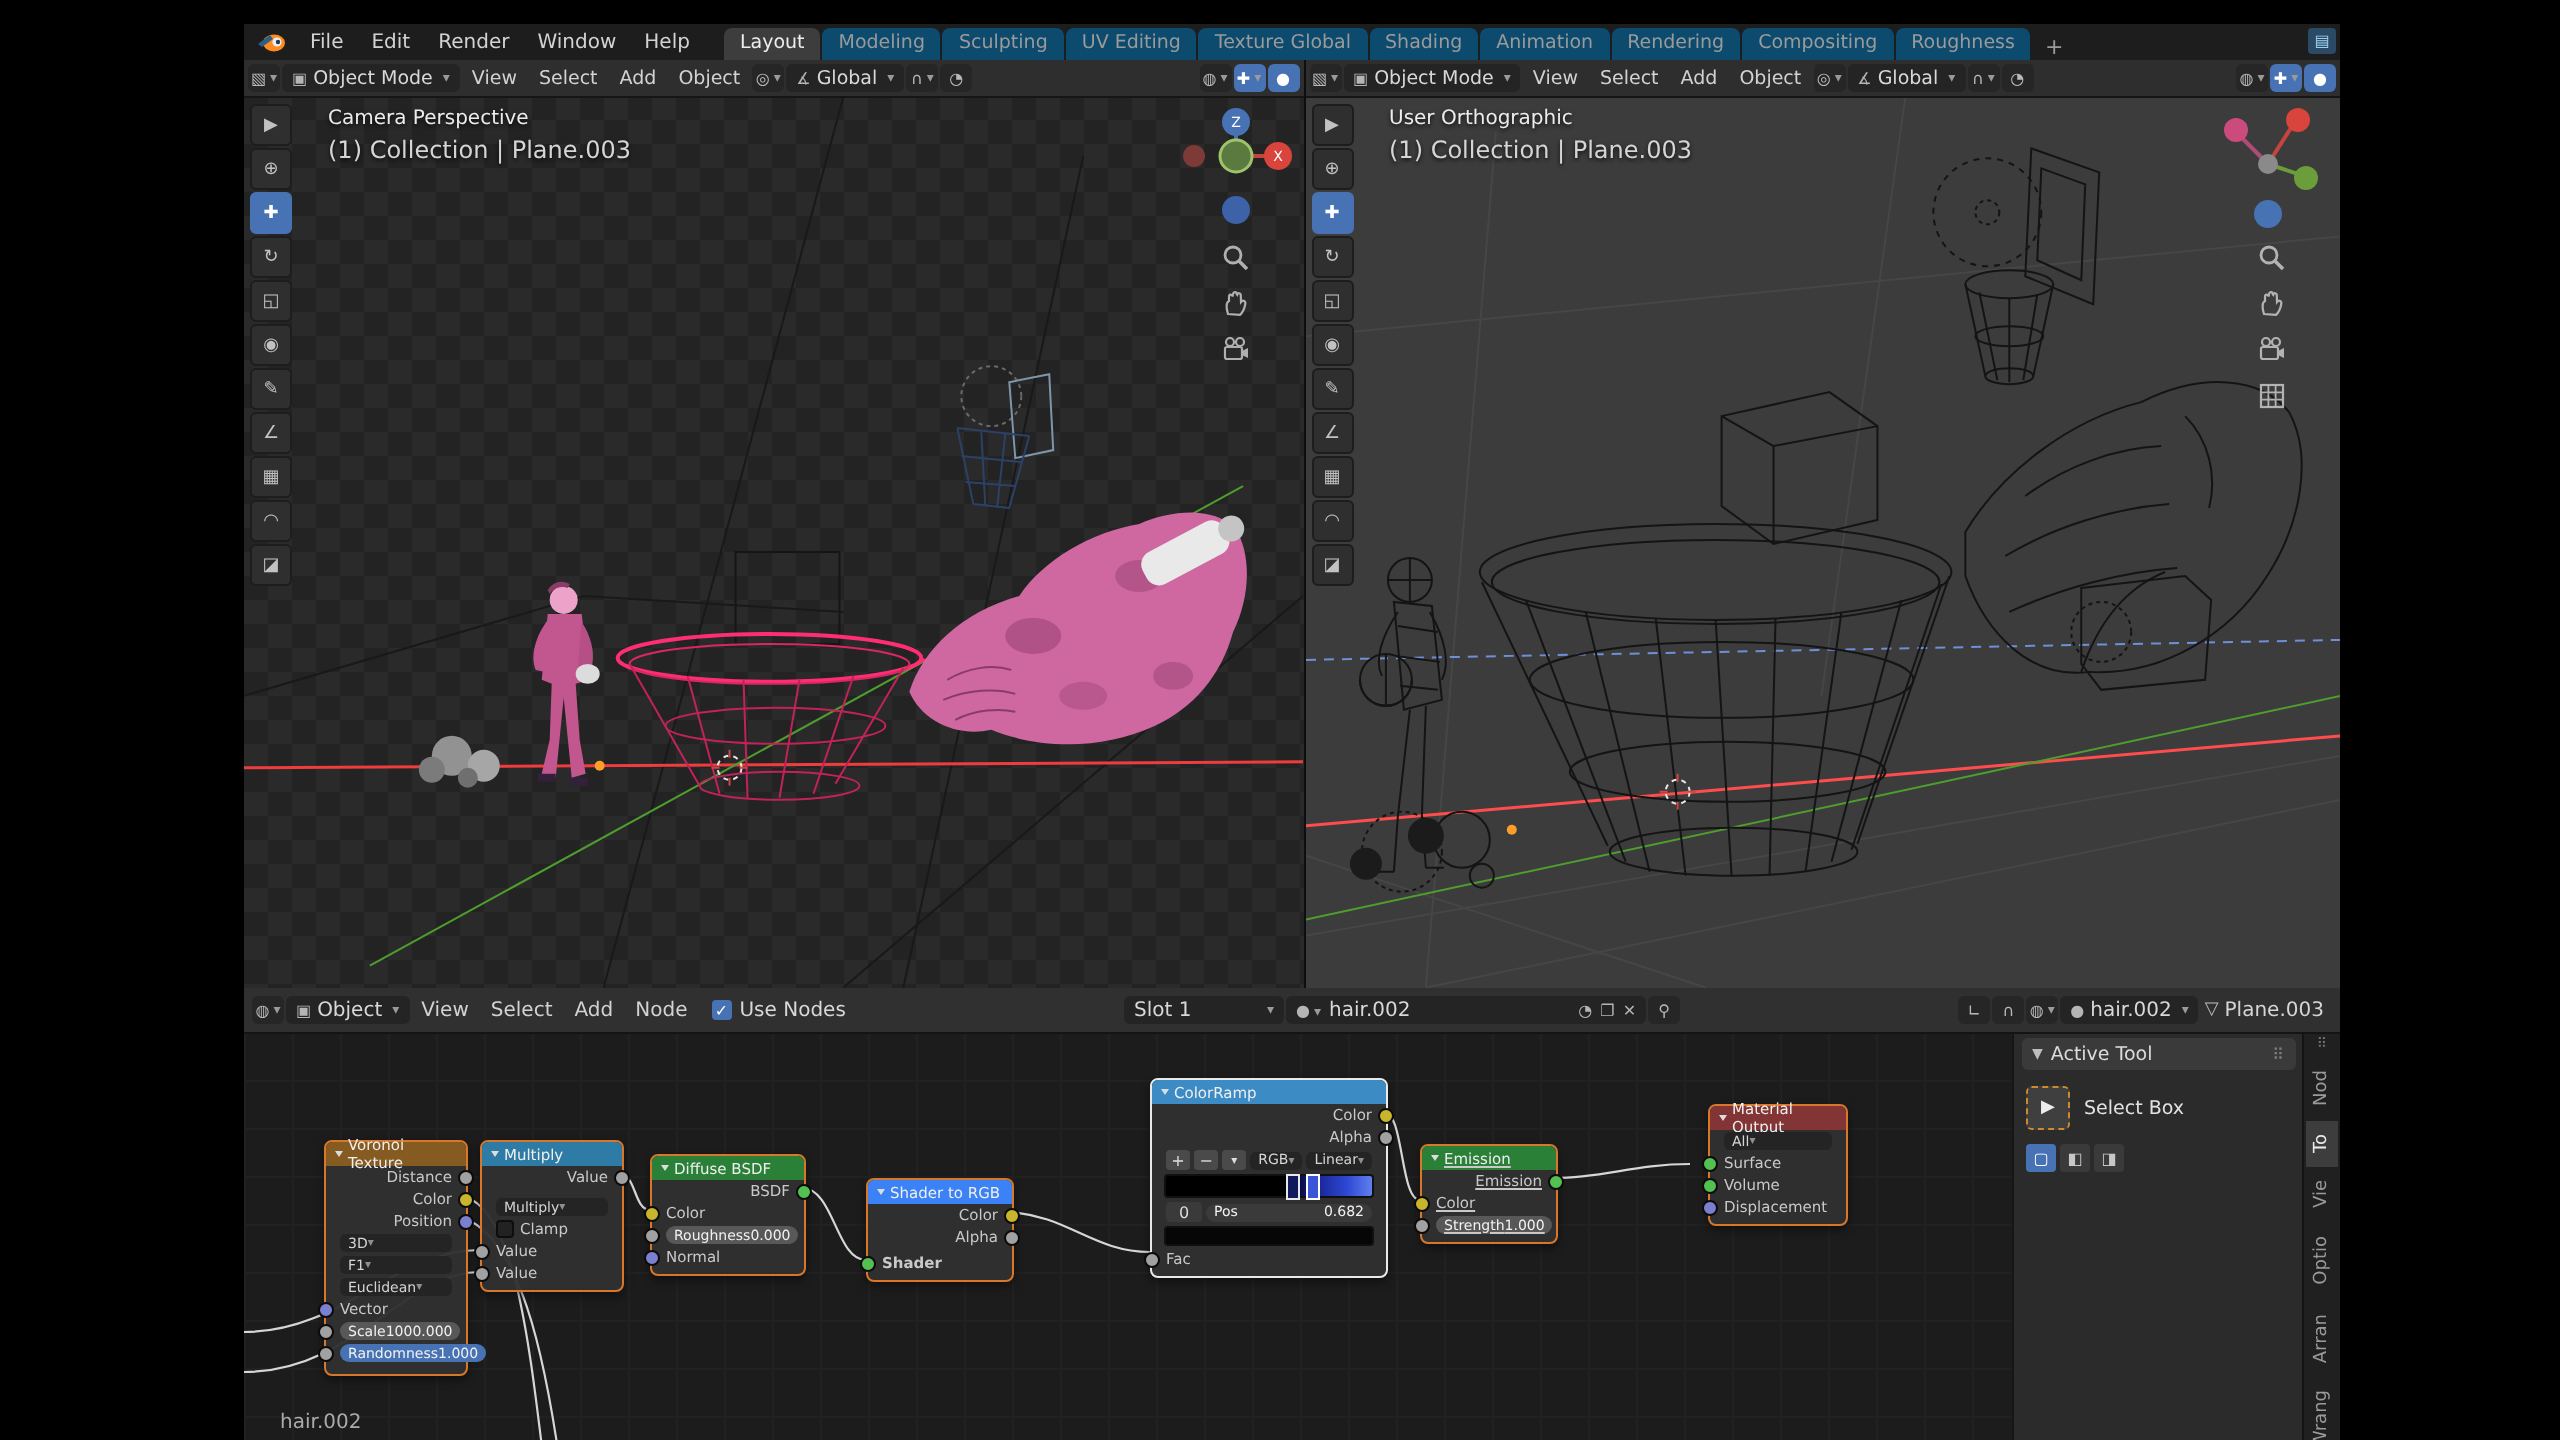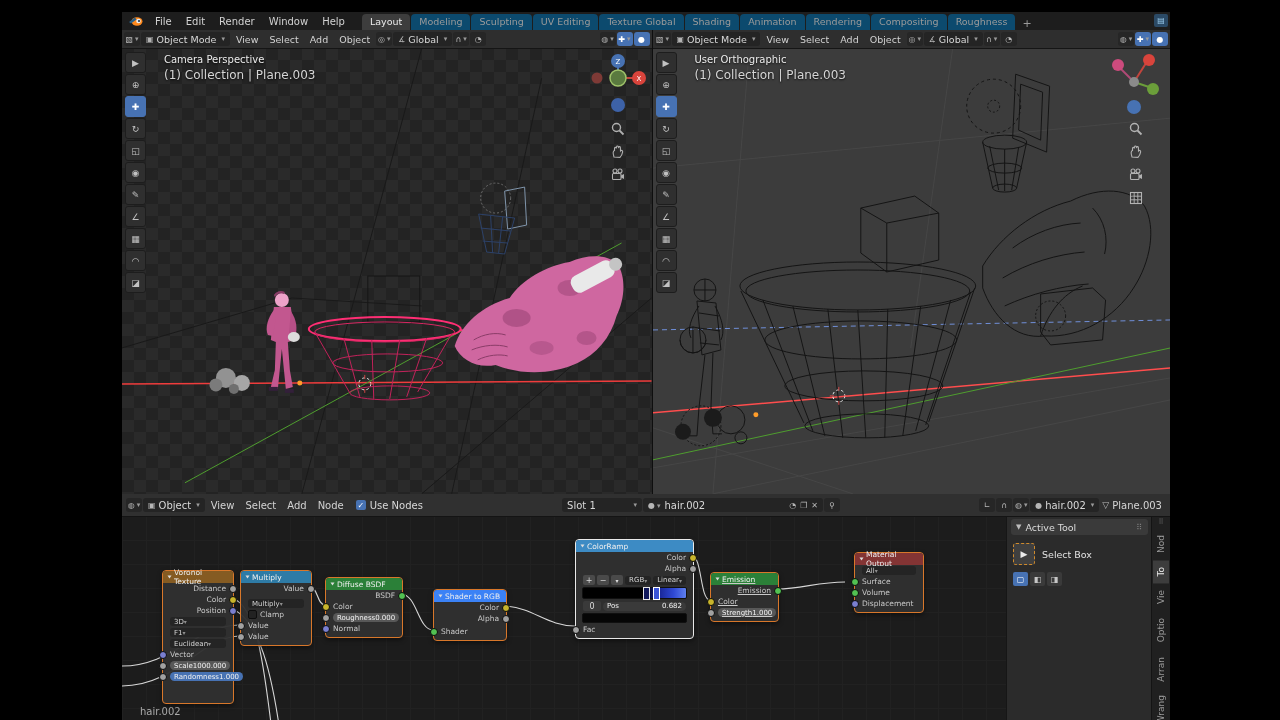--- a/index.html
+++ b/index.html
@@ -490,21 +490,21 @@
               <span class="sock l" style="background:#7a7fd0;"></span>
               <span>Vector</span>
             </div>
           <div class="nrow">
               <span class="sock l" style="background:#a1a1a1;"></span>
               <span class="nfield">
                 <span>Scale</span>
                 <span>1000.000</span>
               </span>
             </div>
-          <div class="nrow" style="padding-bottom:21px;">
+          <div class="nrow" style="padding-bottom:5px;">
               <span class="sock l" style="background:#a1a1a1;"></span>
               <span class="nfield slider">
                 <span>Randomness</span>
                 <span>1.000</span>
               </span>
             </div>
         </div>
 
         <div class="node" style="left:118px;top:54px;width:70px;">
           <div class="nhead" style="background:#2e7ba6;">
@@ -568,21 +568,21 @@
             </div>
           <div class="nrow out">
               <span>Color</span>
               <span class="sock r" style="background:#c8b52c;"></span>
             </div>
           <div class="nrow out">
               <span>Alpha</span>
               <span class="sock r" style="background:#a1a1a1;"></span>
             </div>
           <div style="height:2px;"></div>
-          <div class="nrow" style="padding-bottom:3px;">
+          <div class="nrow" style="padding-bottom:3px;font-weight:bold;">
               <span class="sock l" style="background:#52c152;"></span>
               <span>Shader</span>
             </div>
         </div>
 
         <div class="node activeN" style="left:453px;top:23px;width:117px;">
           <div class="nhead" style="background:#3d8bc4;">
               <span class="tri"></span>
               <span>ColorRamp</span>
             </div>

